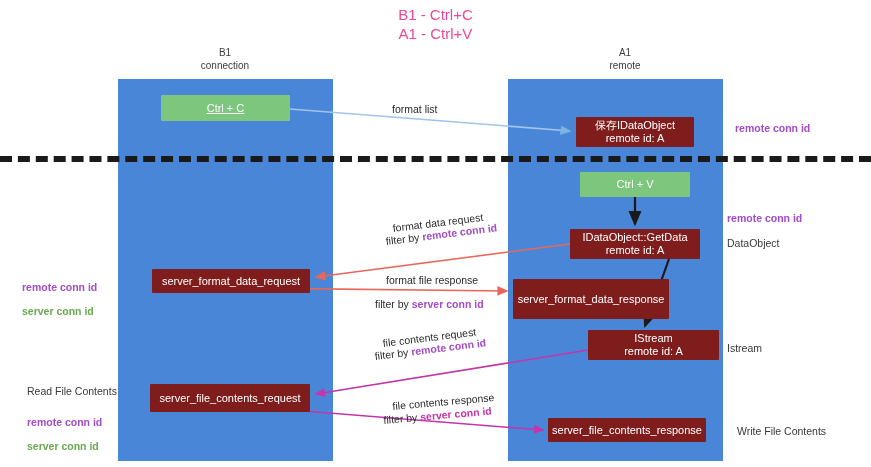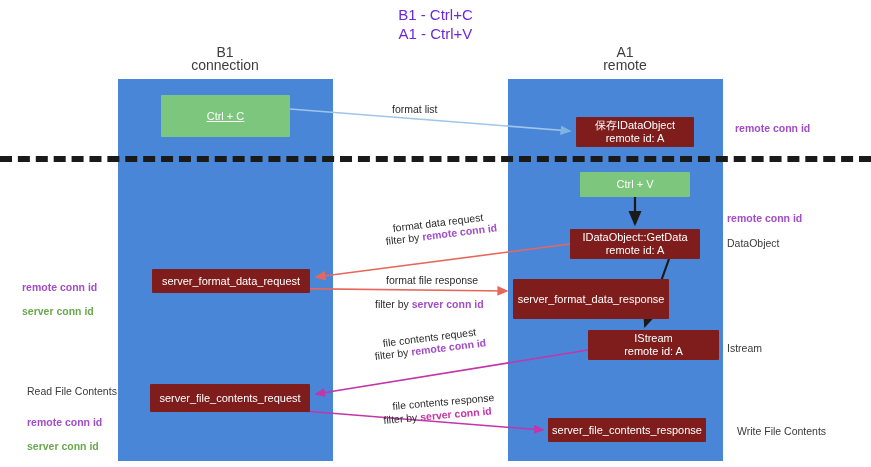--- a/index.html
+++ b/index.html
@@ -10,40 +10,40 @@
     overflow:hidden;
     position:relative;
   }
   #stage{position:absolute;left:0;top:0;width:871px;height:467px;}
   .lane{position:absolute;background:#4a86d8;}
   #lane-b1{left:118px;top:79px;width:215px;height:382px;}
   #lane-a1{left:508px;top:79px;width:215px;height:382px;}
 
   .title{
     position:absolute;left:0;top:5px;width:871px;
-    text-align:center;font-size:15px;color:#6d28d9;line-height:19px;
+    text-align:center;font-size:15px;color:#ec4899;line-height:19px;
     white-space:pre-line;
   }
   .col-head{
-    position:absolute;text-align:center;font-size:14px;color:#3d3d3d;
+    position:absolute;text-align:center;font-size:10px;color:#3d3d3d;
     line-height:13px;white-space:pre-line;width:160px;
   }
   #head-b1{left:145px;top:46px;}
   #head-a1{left:545px;top:46px;}
 
   .box{
     position:absolute;border-radius:1px;
     color:#ffffff;font-size:11px;line-height:13px;
     display:flex;align-items:center;justify-content:center;
     text-align:center;white-space:pre-line;box-sizing:border-box;
   }
   .box.green{background:#7dc67d;}
   .box.orange{background:#7f1d1d;}
 
-  #box-ctrlc{left:161px;top:95px;width:129px;height:42px;text-decoration:underline;}
+  #box-ctrlc{left:161px;top:95px;width:129px;height:26px;text-decoration:underline;}
   #box-idataobject{left:576px;top:117px;width:118px;height:30px;}
   #box-ctrlv{left:580px;top:172px;width:110px;height:25px;}
   #box-getdata{left:570px;top:229px;width:130px;height:30px;}
   #box-fmtreq{left:152px;top:269px;width:158px;height:24px;}
   #box-fmtresp{left:513px;top:279px;width:156px;height:40px;}
   #box-istream{left:588px;top:330px;width:131px;height:30px;}
   #box-filereq{left:150px;top:384px;width:160px;height:28px;}
   #box-fileresp{left:548px;top:418px;width:158px;height:24px;}
 
   .sidelabel{

